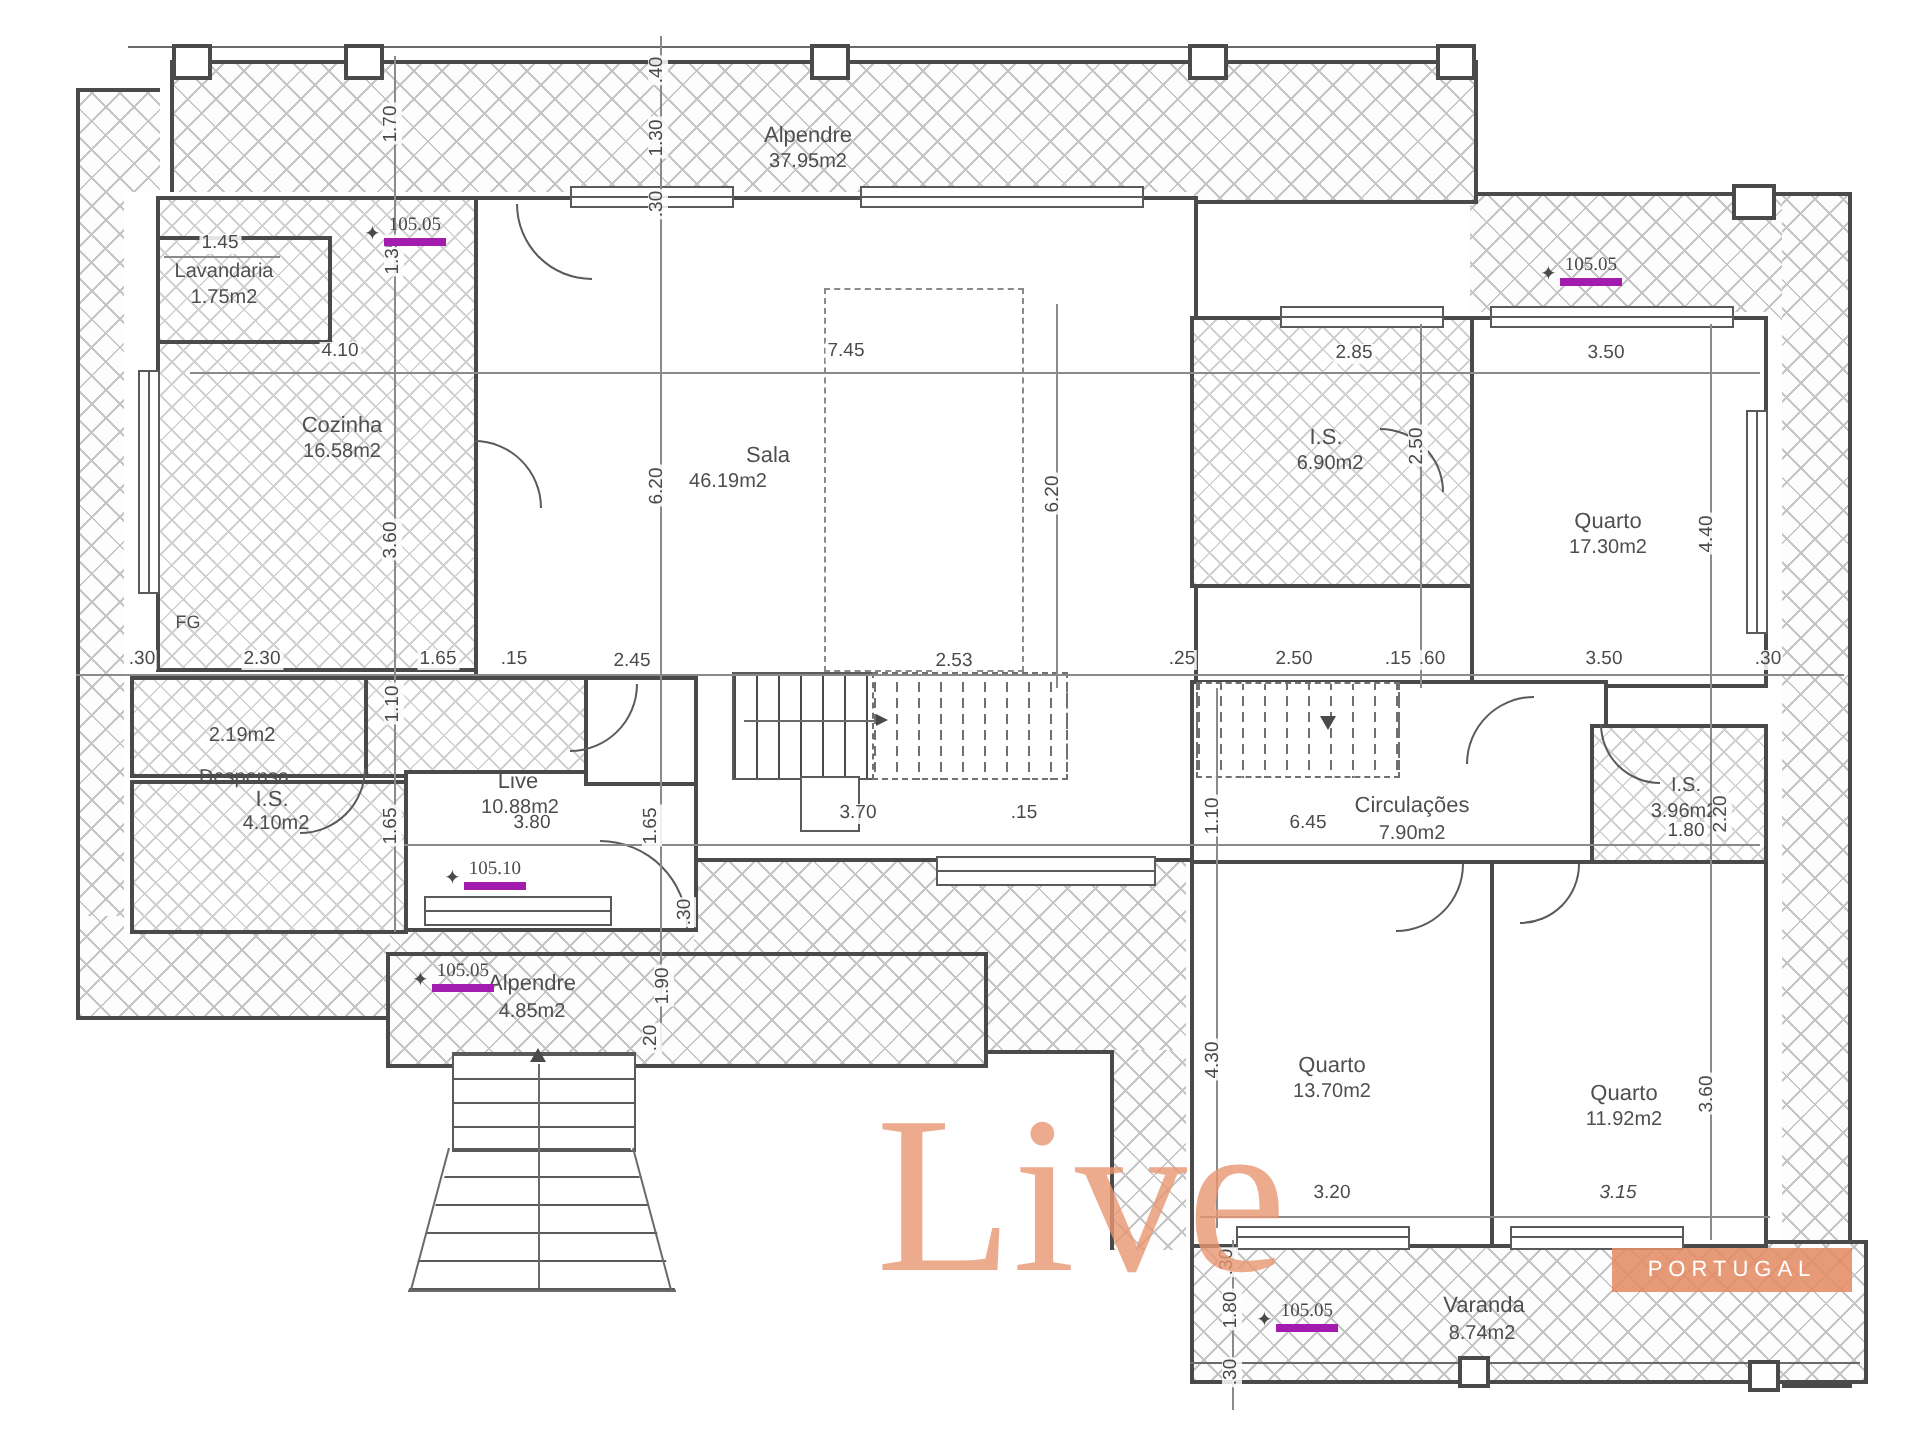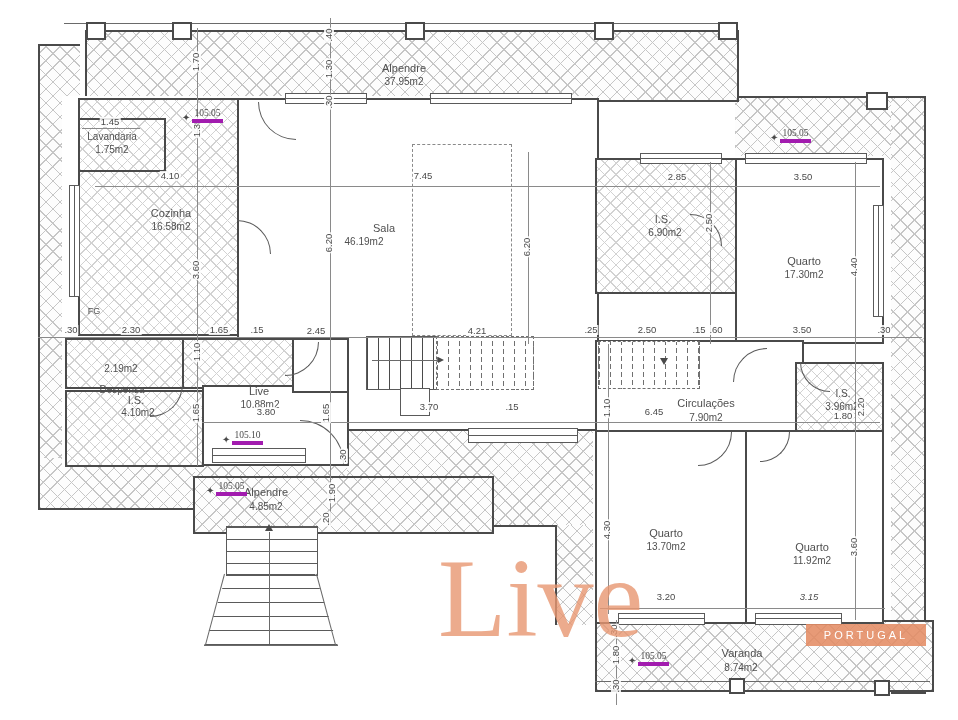--- a/index.html
+++ b/index.html
@@ -229,21 +229,21 @@
   <div class="dim" style="left:110px;top:122px;">1.45</div>
   <div class="dim" style="left:170px;top:176px;">4.10</div>
   <div class="dim" style="left:423px;top:176px;">7.45</div>
   <div class="dim" style="left:677px;top:177px;">2.85</div>
   <div class="dim" style="left:803px;top:177px;">3.50</div>
   <div class="dim" style="left:71px;top:330px;">.30</div>
   <div class="dim" style="left:131px;top:330px;">2.30</div>
   <div class="dim" style="left:219px;top:330px;">1.65</div>
   <div class="dim" style="left:257px;top:330px;">.15</div>
   <div class="dim" style="left:316px;top:331px;">2.45</div>
-  <div class="dim" style="left:477px;top:331px;">4.21</div>
+  <div class="dim" style="left:477px;top:331px;">2.53</div>
   <div class="dim" style="left:591px;top:330px;">.25</div>
   <div class="dim" style="left:647px;top:330px;">2.50</div>
   <div class="dim" style="left:699px;top:330px;">.15</div>
   <div class="dim" style="left:716px;top:330px;">.60</div>
   <div class="dim" style="left:802px;top:330px;">3.50</div>
   <div class="dim" style="left:884px;top:330px;">.30</div>
   <div class="dim" style="left:266px;top:412px;">3.80</div>
   <div class="dim" style="left:429px;top:407px;">3.70</div>
   <div class="dim" style="left:512px;top:407px;">.15</div>
   <div class="dim" style="left:654px;top:412px;">6.45</div>

